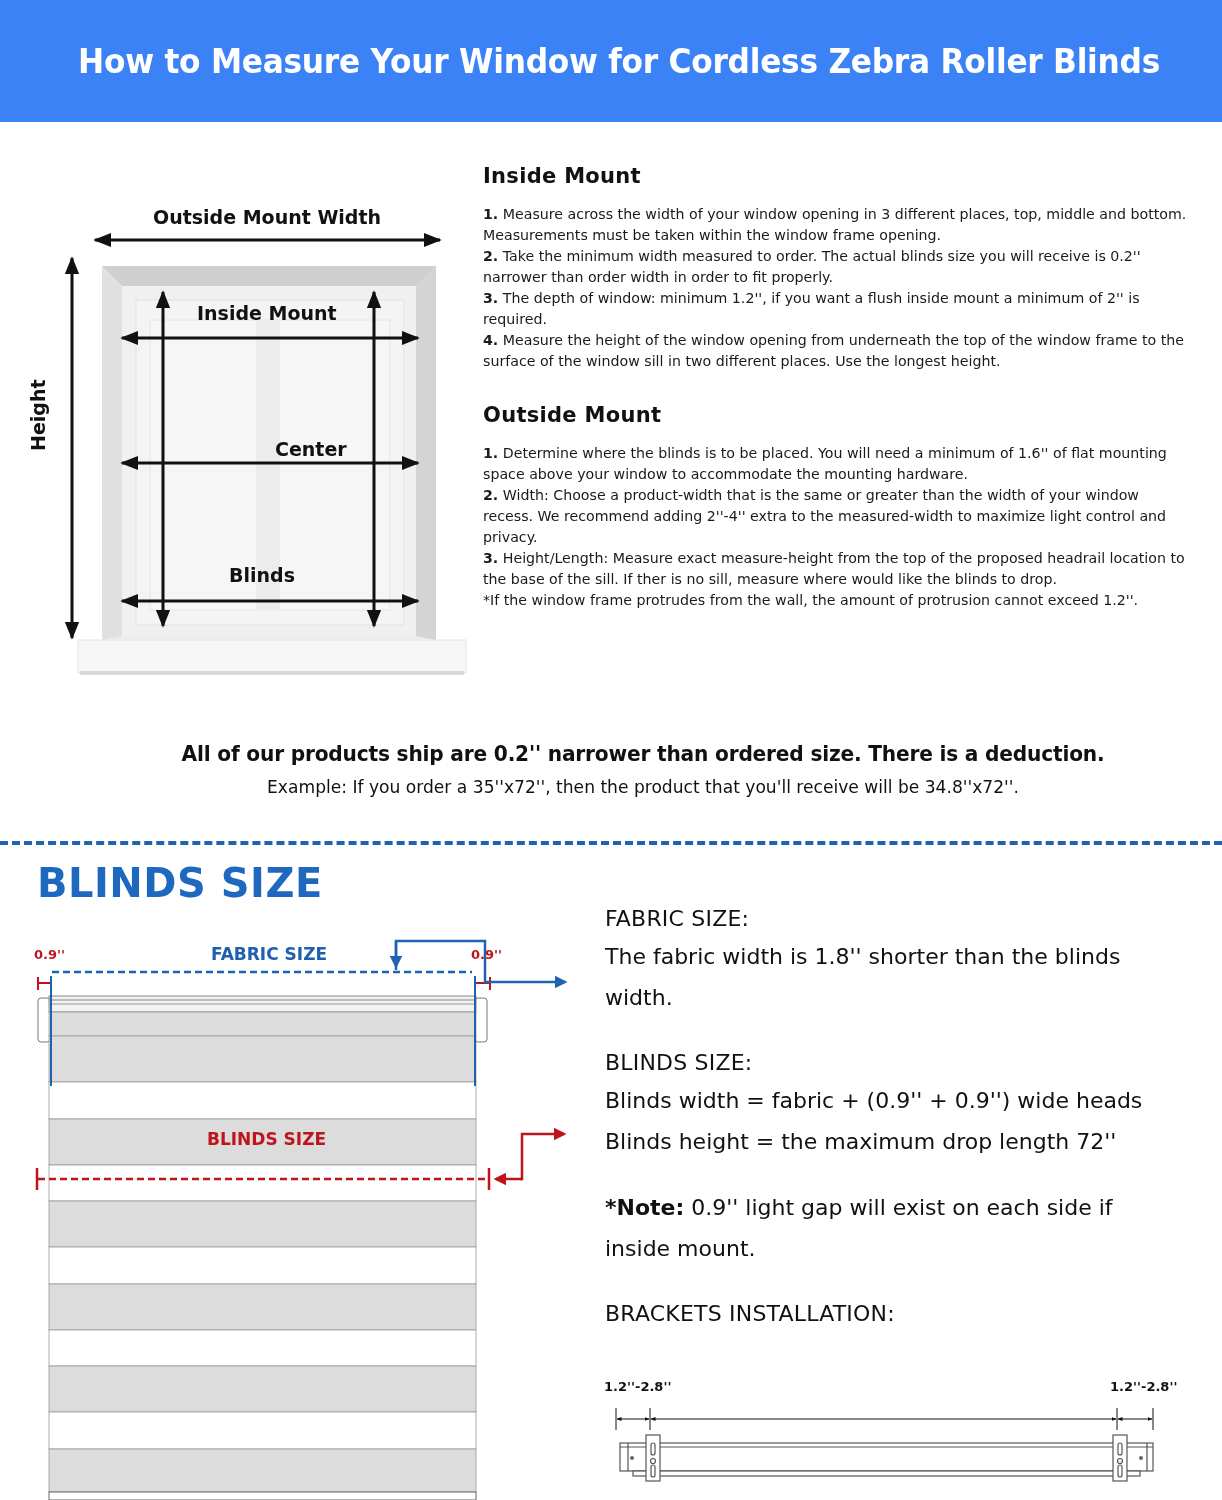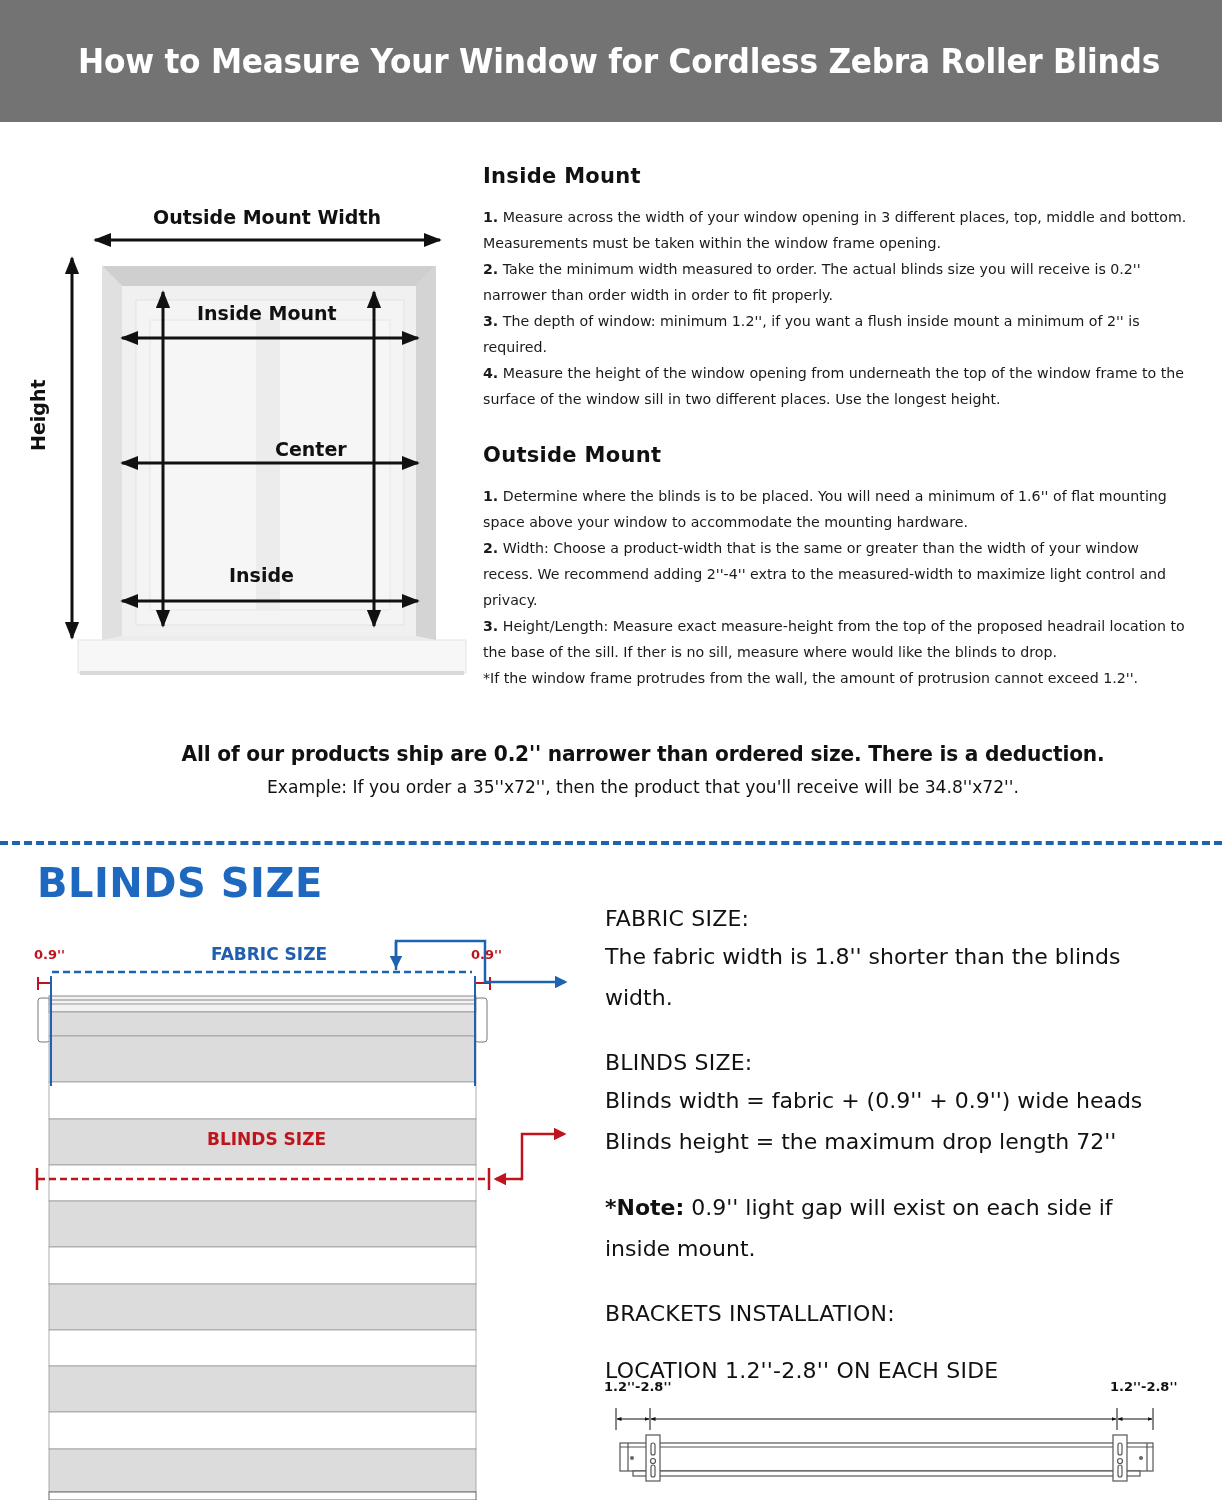--- a/index.html
+++ b/index.html
@@ -1,35 +1,35 @@
 <!DOCTYPE html>
 <html><head>
 <meta charset="utf-8">
 <style>
   * { box-sizing: border-box; margin: 0; padding: 0; }
   html, body { width: 1222px; height: 1500px; background: #ffffff; overflow: hidden; }
   body { position: relative; font-family: "DejaVu Sans", sans-serif; color: #111; }
 
-  .banner { position: absolute; left: 0; top: 0; width: 1222px; height: 122px; background: #737373; display: flex; align-items: center; justify-content: center; padding-left: 16px; }
+  .banner { position: absolute; left: 0; top: 0; width: 1222px; height: 122px; background: #3b82f6; display: flex; align-items: center; justify-content: center; padding-left: 16px; }
   .banner h1 { color: #fff; font-family: "DejaVu Sans", sans-serif; font-weight: bold; font-size: 34px; letter-spacing: -0.3px; transform: scaleX(0.92); white-space: nowrap; }
 
   
   .window-diagram { position: absolute; left: 20px; top: 190px; width: 460px; height: 500px; }
   .window-diagram svg { position: absolute; left: 0; top: 0; }
   .wd-label { position: absolute; font-weight: bold; font-size: 19px; color: #111; white-space: nowrap; }
   .wd-outside { left: 133px; top: 16px; }
   .wd-inside { left: 177px; top: 112px; }
   .wd-center { left: 211px; top: 248px; margin-left: 44px; }
   .wd-bottom { left: 209px; top: 374px; }
   .wd-height { left: -12px; top: 220px; transform: rotate(-90deg); transform-origin: center; width: 60px; text-align: center; }
 
   
   .instructions { position: absolute; left: 483px; top: 164px; width: 710px; }
   .instr-heading { font-weight: bold; font-size: 21px; margin-bottom: 16px; letter-spacing: 0.3px; }
-  .instr-list { font-size: 14.2px; line-height: 26px; color: #1a1a1a; }
+  .instr-list { font-size: 14.2px; line-height: 21px; color: #1a1a1a; }
   .instr-item b { font-weight: bold; }
   .instr-section + .instr-section { margin-top: 31px; }
   .instr-section.outside .instr-heading { margin-bottom: 16px; }
 
   .note-block { position: absolute; left: 0; top: 742px; width: 1222px; text-align: center; margin-left: 32px; }
   .note-bold { font-weight: bold; font-size: 21px; letter-spacing: -0.2px; transform: scaleX(0.96); }
   .note-example { font-size: 18px; margin-top: 10px; color: #111; transform: scaleX(0.95); }
 
   .divider { position: absolute; left: 0; top: 841px; width: 1222px; height: 4px; border-top: 4px dashed #1f63b0; }
 
@@ -90,21 +90,21 @@
     <line x1="52" y1="68" x2="52" y2="448" stroke="#111" stroke-width="3" marker-start="url(#arrowBlk)" marker-end="url(#arrowBlk)"></line>
     <line x1="143" y1="102" x2="143" y2="436" stroke="#111" stroke-width="3" marker-start="url(#arrowBlk)" marker-end="url(#arrowBlk)"></line>
     <line x1="354" y1="102" x2="354" y2="436" stroke="#111" stroke-width="3" marker-start="url(#arrowBlk)" marker-end="url(#arrowBlk)"></line>
     <line x1="102" y1="148" x2="398" y2="148" stroke="#111" stroke-width="3" marker-start="url(#arrowBlk)" marker-end="url(#arrowBlk)"></line>
     <line x1="102" y1="273" x2="398" y2="273" stroke="#111" stroke-width="3" marker-start="url(#arrowBlk)" marker-end="url(#arrowBlk)"></line>
     <line x1="102" y1="411" x2="398" y2="411" stroke="#111" stroke-width="3" marker-start="url(#arrowBlk)" marker-end="url(#arrowBlk)"></line>
   </svg>
   <div class="wd-label wd-outside">Outside Mount Width</div>
   <div class="wd-label wd-inside">Inside Mount</div>
   <div class="wd-label wd-center">Center</div>
-  <div class="wd-label wd-bottom">Inside</div>
+  <div class="wd-label wd-bottom">Blinds</div>
   <div class="wd-label wd-height">Height</div>
 </div>
 
 <div class="instructions">
   <div class="instr-section">
     <div class="instr-heading">Inside Mount</div>
     <div class="instr-list">
       <div class="instr-item"><b>1.</b><span> Measure across the width of your window opening in 3 different places, top, middle and bottom. Measurements must be taken within the window frame opening.</span></div>
       <div class="instr-item"><b>2.</b><span> Take the minimum width measured to order. The actual blinds size you will receive is 0.2'' narrower than order width in order to fit properly.</span></div>
       <div class="instr-item"><b>3.</b><span> The depth of window: minimum 1.2'', if you want a flush inside mount a minimum of 2'' is required.</span></div>
@@ -205,21 +205,20 @@
   <div class="spec-heading">BLINDS SIZE:</div>
   <div class="spec-text">Blinds width = fabric + (0.9'' + 0.9'') wide heads</div>
   <div class="spec-text">Blinds height = the maximum drop length 72''</div>
   <div class="spec-gap" style="height:25px"></div>
   <div class="spec-text spec-note"><b>*Note:</b><span> 0.9'' light gap will exist on each side if</span></div>
   <div class="spec-text">inside mount.</div>
 </div>
 
 <div class="brackets">
   <div class="spec-heading">BRACKETS INSTALLATION:</div>
-  <div class="spec-heading">LOCATION 1.2''-2.8'' ON EACH SIDE</div>
 </div>
 
 <div class="bracket-diagram">
   <svg width="590" height="125" viewBox="0 0 590 125">
     <defs>
       <marker id="arrS" viewBox="0 0 10 10" refX="9" refY="5" markerWidth="5" markerHeight="5" orient="auto-start-reverse">
         <path d="M0,1 L10,5 L0,9 z" fill="#111"></path>
       </marker>
     </defs>
     <g stroke="#111" stroke-width="1">

